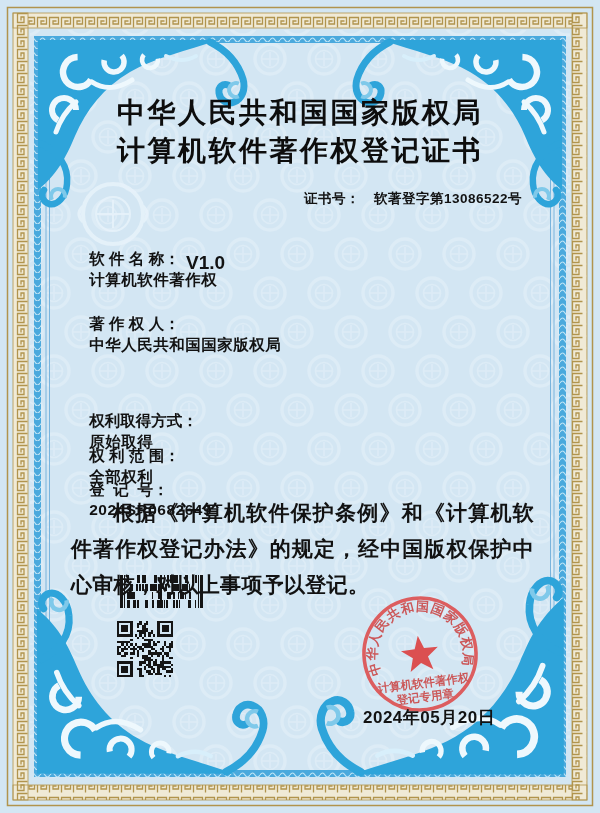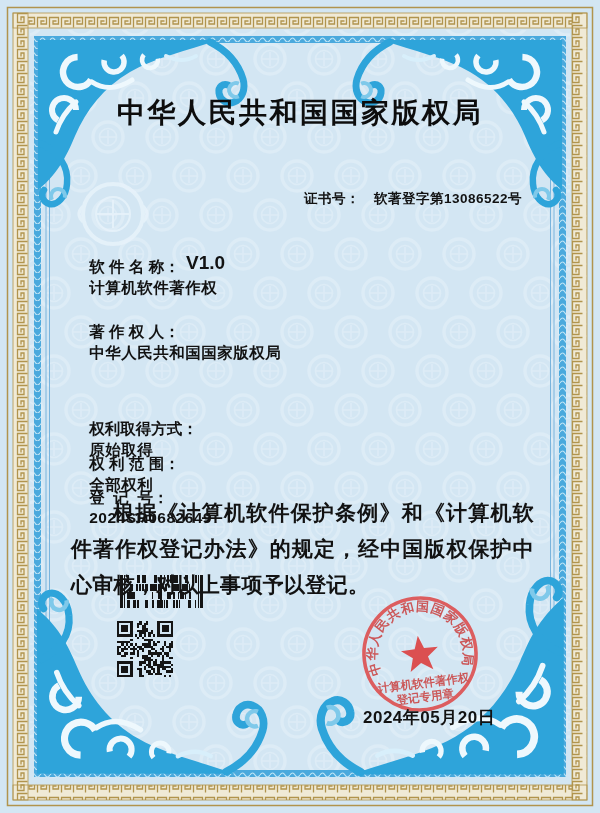--- a/index.html
+++ b/index.html
@@ -9,21 +9,21 @@
     background:#c2410c;overflow:hidden;
     -webkit-font-smoothing:antialiased;
   }
   .ornament{position:absolute;left:0;top:0;width:600px;height:813px;display:block;}
   .txt{position:absolute;color:#121212;}
   .title{left:0;width:600px;text-align:center;font-size:28px;font-weight:bold;
          letter-spacing:2.5px;color:#0d0d0d;}
   .certno{right:78px;top:190px;font-size:13.5px;font-weight:bold;letter-spacing:.5px;}
   .certno .gap{display:inline-block;width:14px;}
   .row{left:72px;font-size:15.5px;font-weight:bold;white-space:pre;}
-  .row .label{display:inline-block;width:114px;white-space:pre;margin-top:8px;}
+  .row .label{display:inline-block;width:114px;white-space:pre;}
   .row .value{letter-spacing:.5px;}
   .version{left:186px;font-size:19px;font-weight:bold;}
   .statement{left:71px;top:495px;width:463px;font-size:21px;font-weight:bold;
              line-height:36px;text-indent:2em;text-align:justify;letter-spacing:.3px;}
   .date{left:363px;top:706px;font-size:17px;font-weight:bold;letter-spacing:.5px;}
   .code{position:absolute;}
   .seal-wrap{position:absolute;left:356px;top:590px;width:128px;height:128px;}
 </style>
 </head>
 <body>
@@ -116,20 +116,21 @@
         <line x1="550.5" y1="60" x2="550.5" y2="753"></line>
     </g>
 
     <use xlink:href="#flourish" href="#flourish" transform="translate(48,48)"></use>
     <use xlink:href="#flourish" href="#flourish" transform="translate(552,48) scale(-1,1)"></use>
     <use xlink:href="#flourish" href="#flourish" transform="translate(48,765) scale(1.1,-1.1)"></use>
     <use xlink:href="#flourish" href="#flourish" transform="translate(552,765) scale(-1.18,-1.18)"></use>
   </svg>
 
   <div class="txt title" style="top:94px">中华人民共和国国家版权局</div>
+  <div class="txt title" style="top:132px">计算机软件著作权登记证书</div>
 
   <div class="txt certno">
     <span>证书号：</span><span class="gap"></span><span>软著登字第13086522号</span>
   </div>
 
   <div class="txt row" style="top:231px">
     <span class="label">软 件 名 称：</span>
     <span class="value">计算机软件著作权</span>
   </div>
   <div class="txt version" style="top:252px">V1.0</div>

